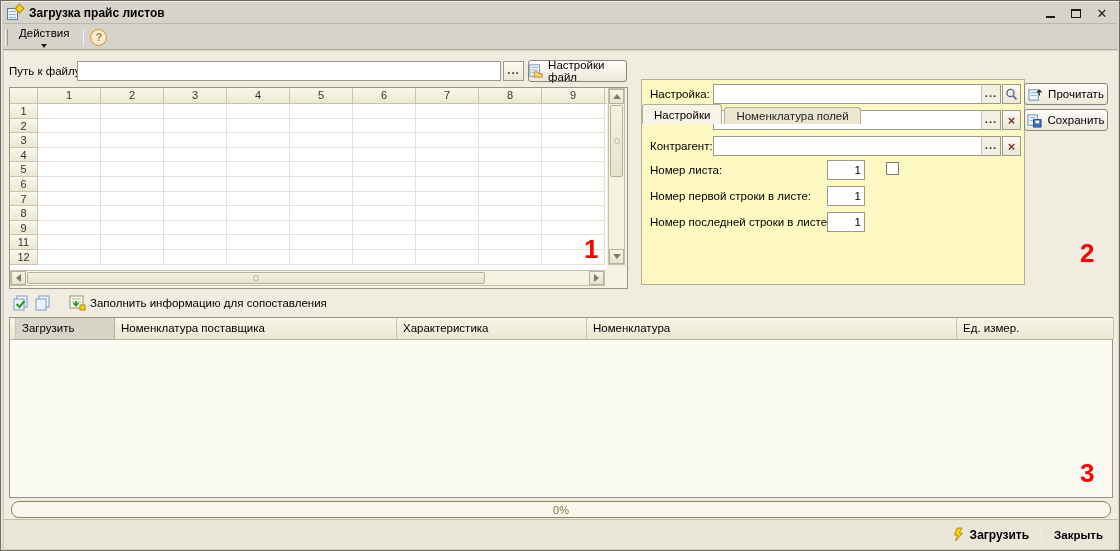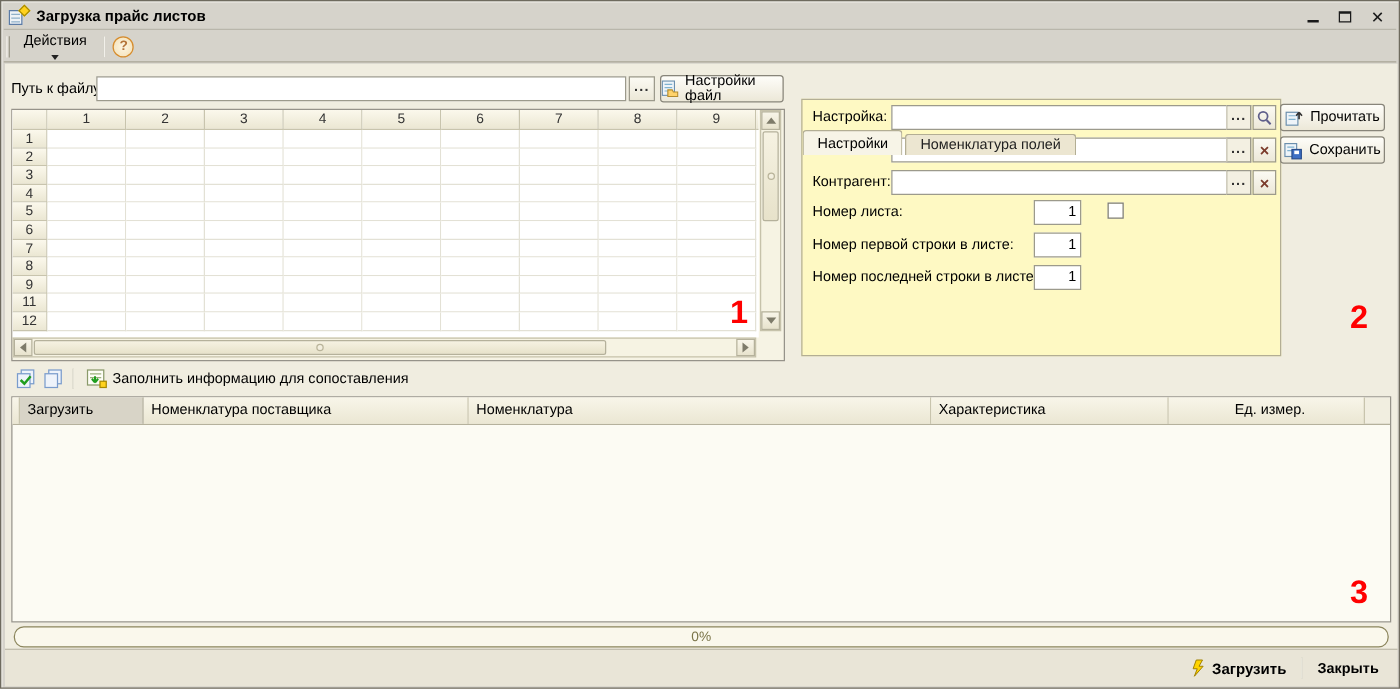--- a/index.html
+++ b/index.html
@@ -424,24 +424,24 @@
         <rect x="11" y="10" width="5" height="5" fill="#ffd21e" stroke="#a88a00"></rect>
       </svg>
       <span>Заполнить информацию для сопоставления</span>
     </span>
   </div>
 
   <div class="map-table">
     <div class="map-header" id="map-header">
       <span class="m-gutter"></span>
     <div class="m-col pressed" style="width: 99px;">Загрузить</div>
-        <div class="m-col" style="width: 260px;">Номенклатура поставщика</div>
+        <div class="m-col" style="width: 282px;">Номенклатура поставщика</div>
+        <div class="m-col" style="width: 190px;">Характеристика</div>
         <div class="m-col" style="width: 370px;">Номенклатура</div>
-        <div class="m-col" style="width: 190px;">Характеристика</div>
-        <div class="m-col" style="width: 157px; text-align: center;">Ед. измер.</div>
+        <div class="m-col" style="width: 157px;">Ед. измер.</div>
       </div>
     <span class="annotation" style="left:1070px; top:140px;">3</span>
   </div>
 
   <div class="progress">
     <span>0%</span>
   </div>
 
   <div class="footer-buttons">
     <span class="flat-btn bold">

